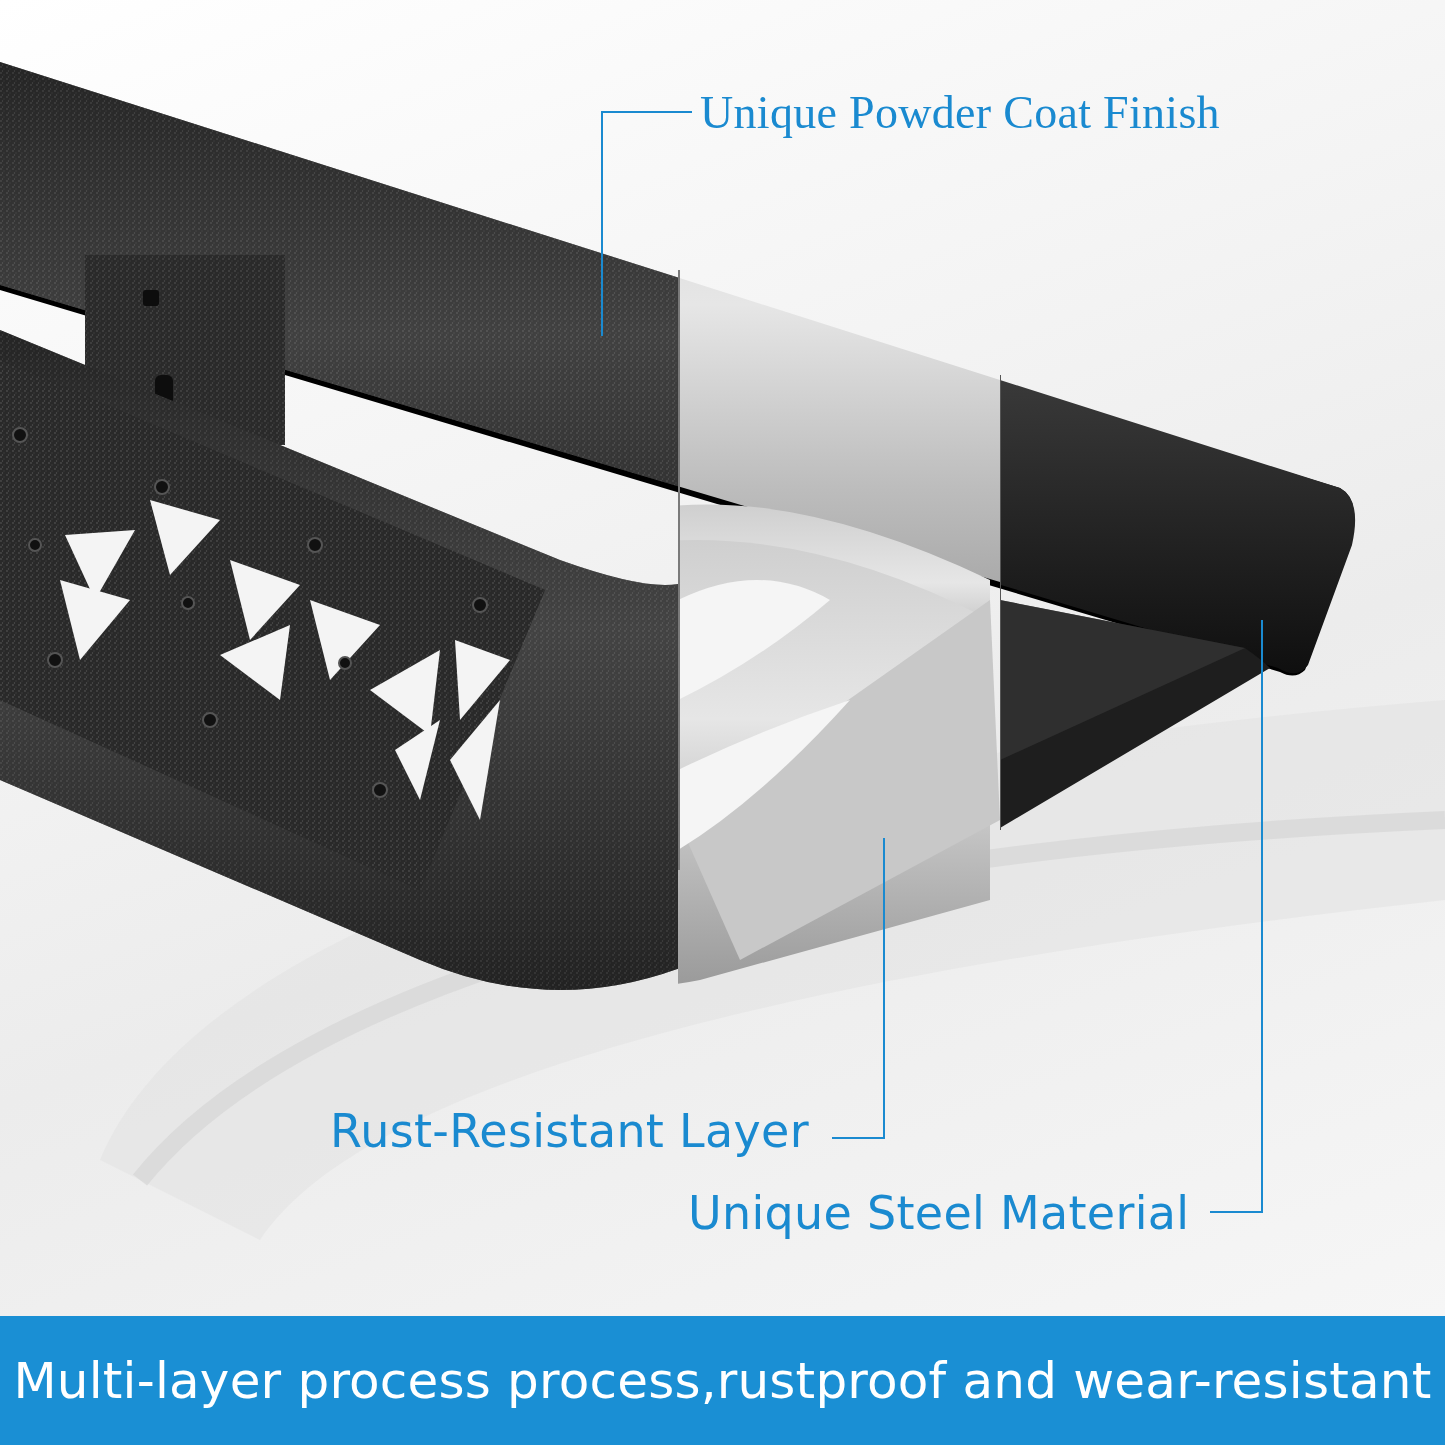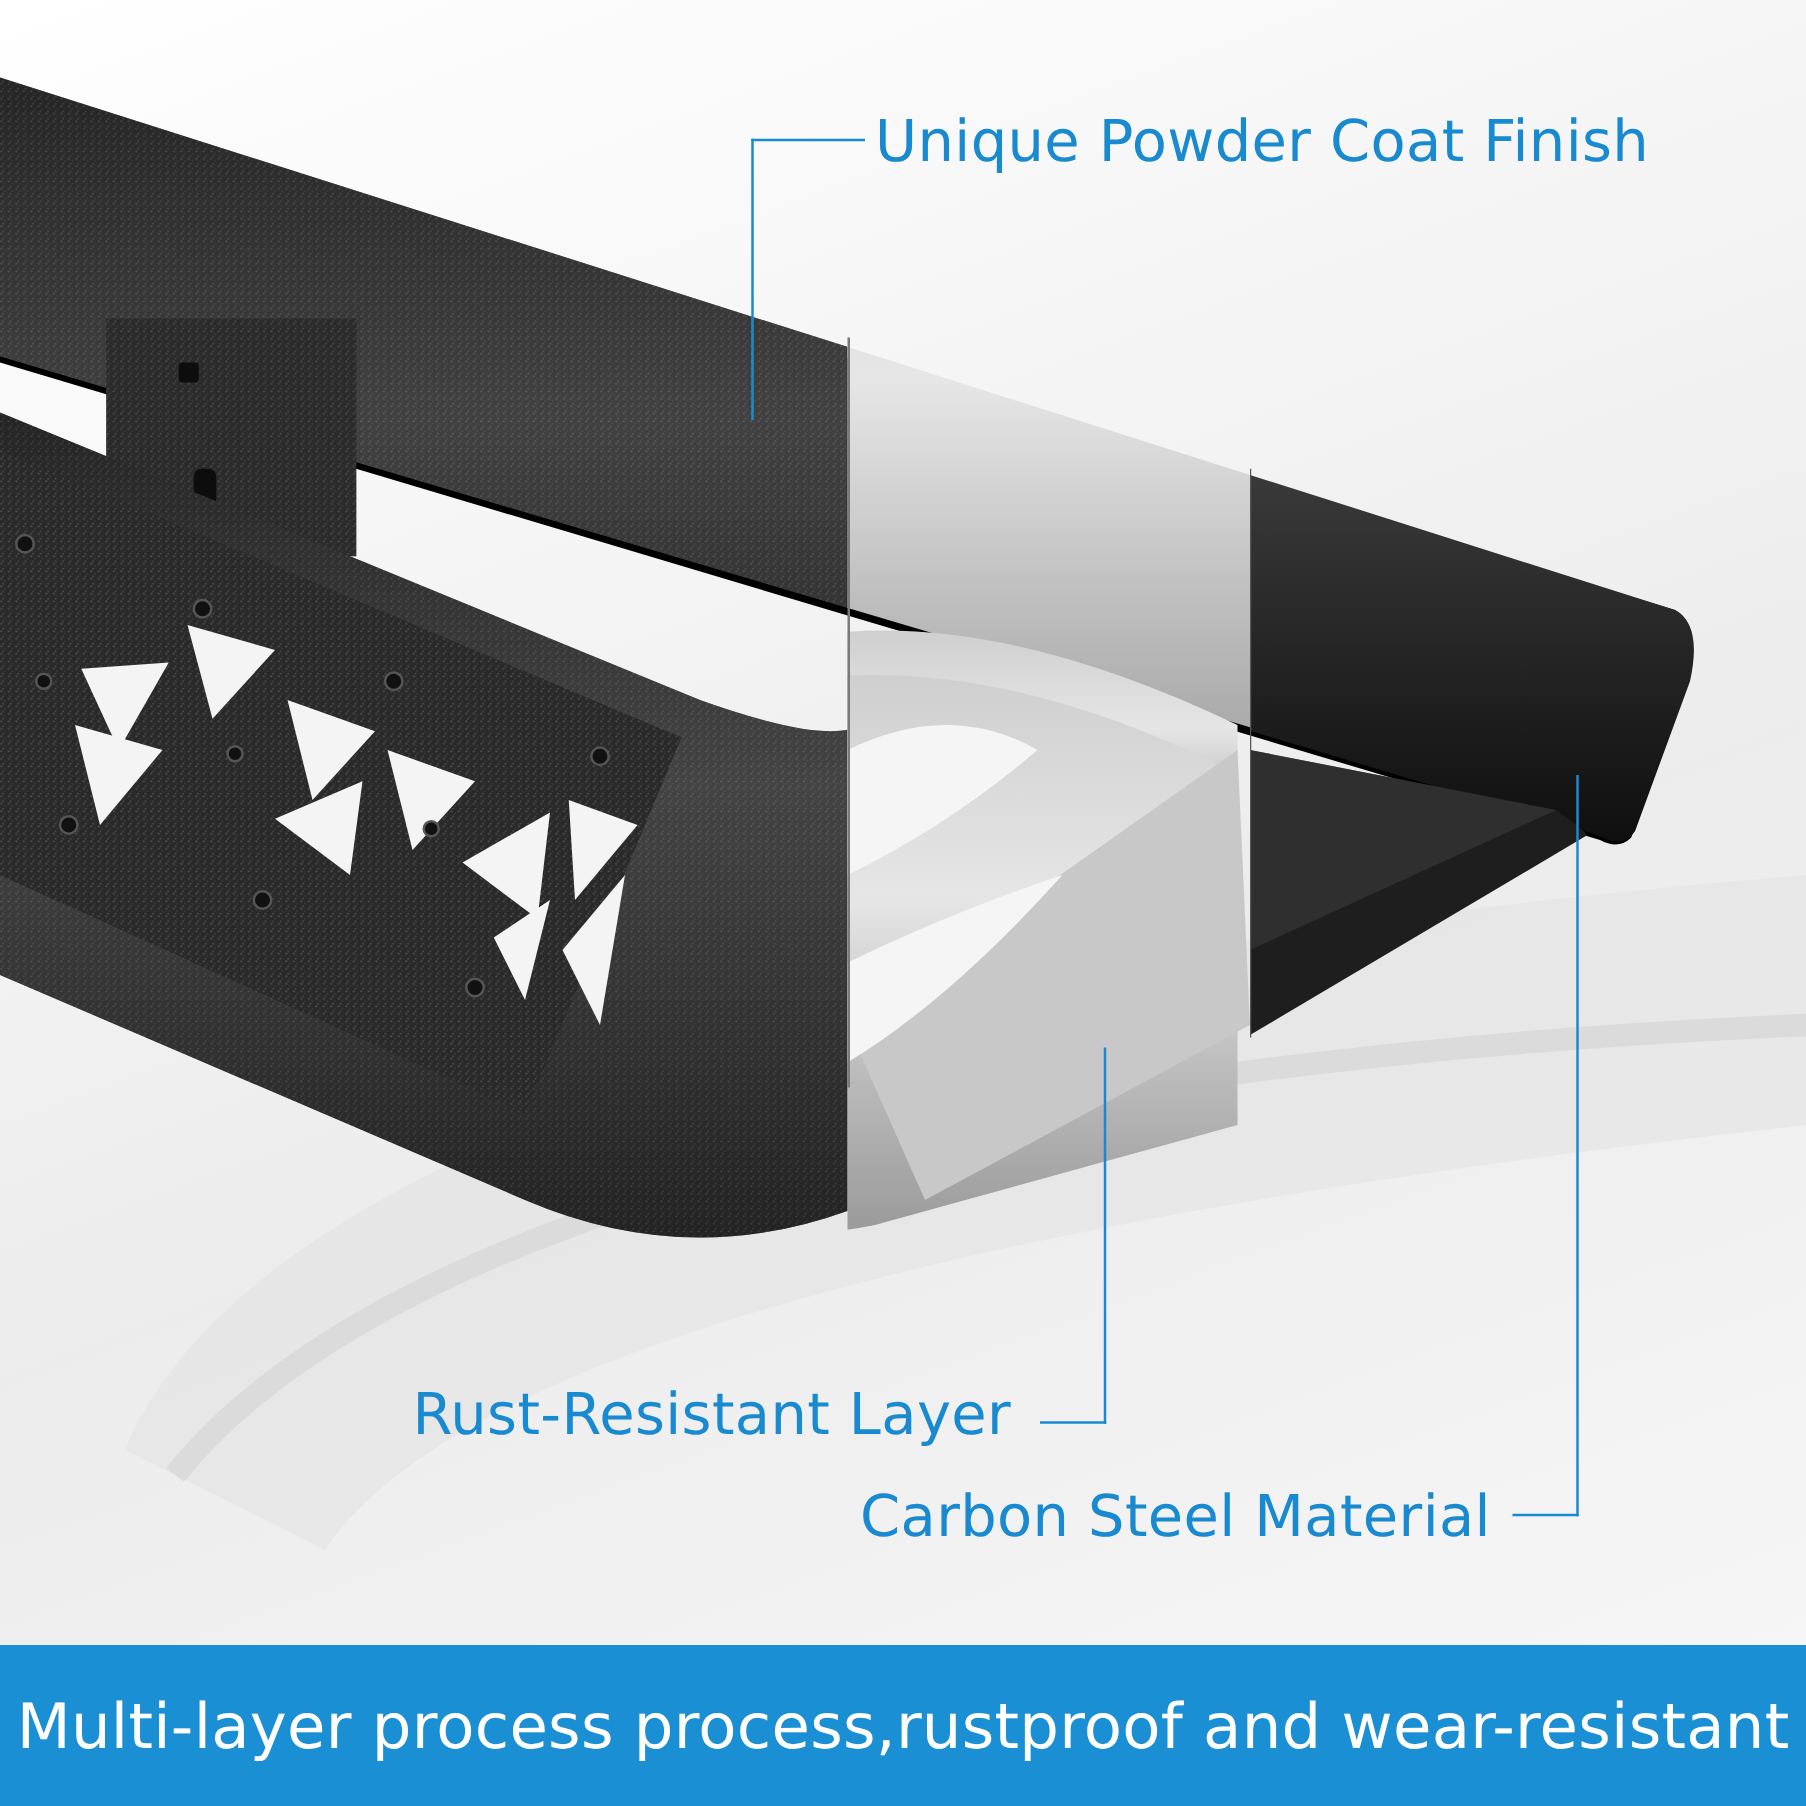--- a/index.html
+++ b/index.html
@@ -115,26 +115,26 @@
     <g clip-path="url(#clipSmooth)">
       <path d="M0,62 L1340,488 Q1362,500 1352,545 L1308,665 Q1298,680 1278,668 L0,285 Z" fill="url(#smoothBlack)"></path>
       <path d="M1000,600 L1245,648 Q1262,660 1270,668 L1000,828 Z" fill="#1e1e1e"></path>
       <path d="M1000,600 L1245,648 L1000,760 Z" fill="#3a3a3a" opacity="0.6"></path>
       <rect x="998" y="375" width="3" height="455" fill="#555"></rect>
     </g>
   </svg>
 
   <div class="line" style="left:601px; top:111px; width:2px; height:225px; background:#1a8ad0;"></div>
   <div class="line" style="left:601px; top:111px; width:91px; height:2px; background:#1a8ad0;"></div>
-  <div class="callout-text" style="left:700px; top:90px; color:#1a8ad0;">Unique Powder Coat Finish</div>
+  <div class="callout-text" style="left:700px; top:90px; color:#1a8ad0;font-family:Liberation Serif, serif;">Unique Powder Coat Finish</div>
 
   <div class="line" style="left:883px; top:838px; width:2px; height:301px; background:#1a8ad0;"></div>
   <div class="line" style="left:832px; top:1137px; width:53px; height:2px; background:#1a8ad0;"></div>
   <div class="callout-text" style="left:330px; top:1108px; color:#1a8ad0;">Rust-Resistant Layer</div>
 
   <div class="line" style="left:1261px; top:620px; width:2px; height:593px; background:#1a8ad0;"></div>
   <div class="line" style="left:1210px; top:1211px; width:53px; height:2px; background:#1a8ad0;"></div>
-  <div class="callout-text" style="left:688px; top:1190px; color:#1a8ad0;">Carbon Steel Material</div>
+  <div class="callout-text" style="left:688px; top:1190px; color:#1a8ad0;">Unique Steel Material</div>
 </div>
 
 <div class="banner" style="background:#1a8fd4;">
   <span class="banner-text">Multi-layer process process,rustproof and wear-resistant</span>
 </div>
 
 </body></html>

